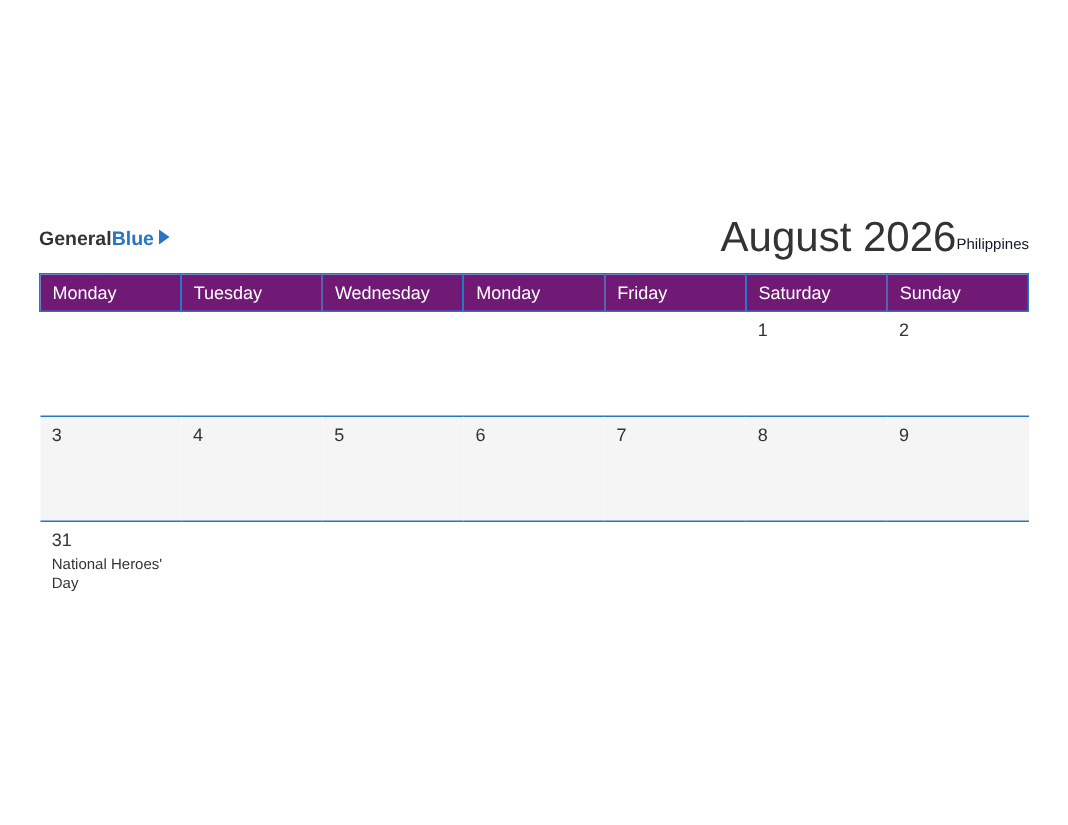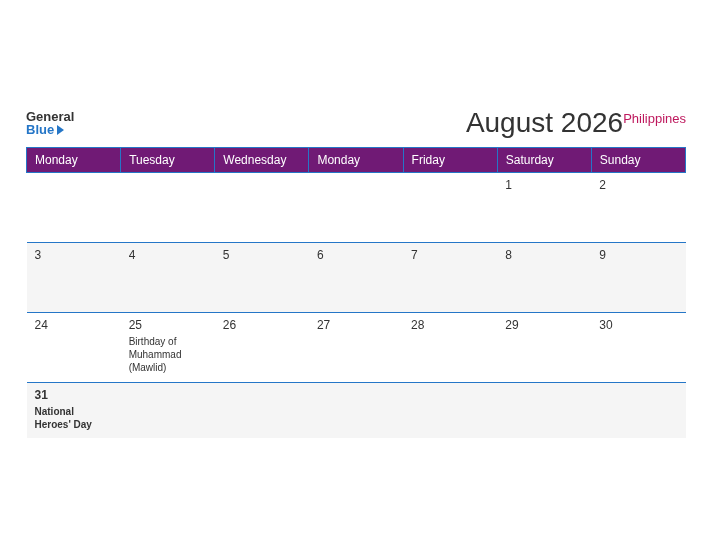--- a/index.html
+++ b/index.html
@@ -19,21 +19,21 @@
     }
     .header {
       display: flex;
       align-items: center;
       justify-content: space-between;
       margin-bottom: 8px;
       position: relative;
     }
     .logo {
       display: flex;
-      flex-direction: column;
+      flex-direction: row;
       line-height: 1;
     }
     .logo-general {
       font-size: 13px;
       font-weight: bold;
       color: #333;
     }
     .logo-blue {
       font-size: 13px;
       font-weight: bold;
@@ -51,24 +51,24 @@
       display: inline-block;
     }
     .month-title {
       font-size: 28px;
       font-weight: normal;
       color: #333;
       text-align: right;
       flex: 1;
     }
     .country {
-      font-size: 13px;
-      color: #be185d;
+      font-size: 10px;
+      color: #0f172a;
       align-self: flex-start;
-      margin-top: 4px;
+      margin-top: 16px;
     }
     .calendar-table {
       width: 100%;
       border-collapse: collapse;
     }
     .calendar-table th {
       background-color: #701a75;
       color: #fff;
       font-size: 12px;
       font-weight: normal;
@@ -99,21 +99,20 @@
       color: #333;
       display: block;
       line-height: 1.3;
     }
     .empty-cell {
       background: #fff !important;
       border-top: none !important;
     }
     .last-row td {
       height: 55px;
-      font-weight: bold;
     }
   </style>
 </head>
 <body>
 
 <div class="calendar-container">
   <div class="header">
     <div class="logo">
       <span class="logo-general">General</span>
       <span class="logo-blue">
@@ -167,44 +166,20 @@
           <td>
             <span class="day-number">7</span>
           </td>
           <td>
             <span class="day-number">8</span>
           </td>
           <td>
             <span class="day-number">9</span>
           </td>
         </tr>
-        <tr>
-          <td>
-            <span class="day-number">24</span>
-          </td>
-          <td>
-            <span class="day-number">25</span>
-            <span class="event-text">Birthday of Muhammad (Mawlid)</span>
-          </td>
-          <td>
-            <span class="day-number">26</span>
-          </td>
-          <td>
-            <span class="day-number">27</span>
-          </td>
-          <td>
-            <span class="day-number">28</span>
-          </td>
-          <td>
-            <span class="day-number">29</span>
-          </td>
-          <td>
-            <span class="day-number">30</span>
-          </td>
-        </tr>
         <tr class="last-row">
           <td>
             <span class="day-number">31</span>
             <span class="event-text">National Heroes' Day</span>
           </td>
           <td></td>
           <td></td>
           <td></td>
           <td></td>
           <td></td>

